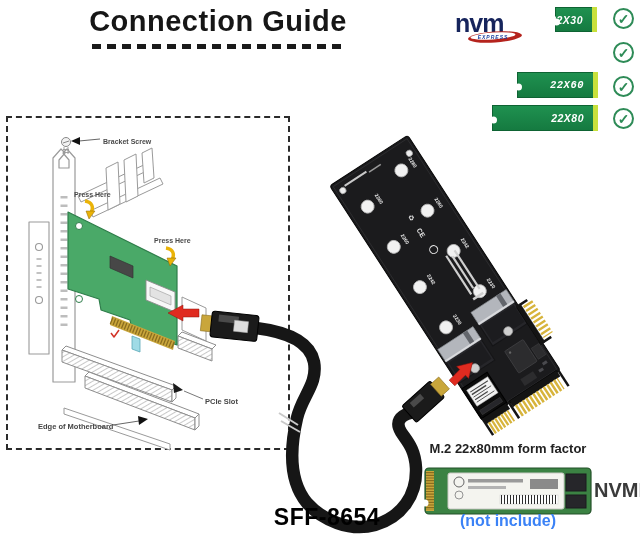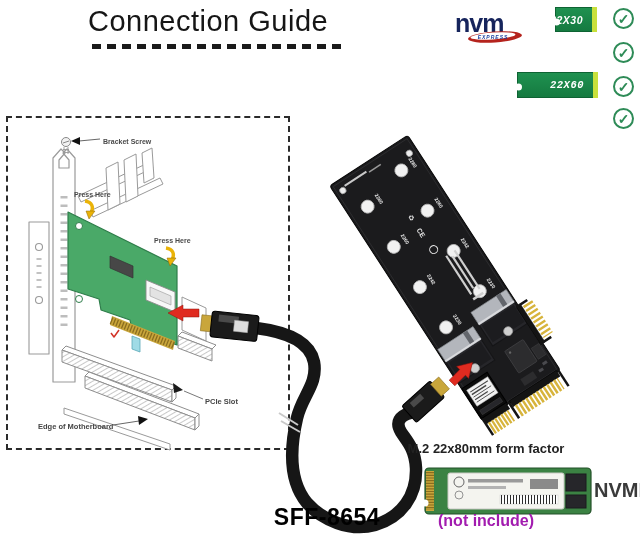--- a/index.html
+++ b/index.html
@@ -1,19 +1,19 @@
 <!DOCTYPE html>
 <html><head>
 <meta charset="utf-8">
 <style>
   html,body{margin:0;padding:0;background:#ffffff;}
   .canvas{position:relative;width:640px;height:536px;background:#ffffff;overflow:hidden;
           font-family:"Liberation Sans",sans-serif;}
-  .title{position:absolute;left:88px;top:5px;width:260px;height:36px;
-         font-size:29px;font-weight:normal;color:#161616;letter-spacing:.5px;}
+  .title{position:absolute;left:88px;top:5px;width:260px;height:36px;text-align:center;
+         font-size:29px;font-weight:bold;color:#161616;letter-spacing:.5px;}
   .title-dash{position:absolute;left:92px;top:44px;width:252px;height:5px;
          background:repeating-linear-gradient(90deg,#1a1a1a 0 9px,transparent 9px 15px);}
   .frame-box{position:absolute;left:6px;top:116px;width:280px;height:330px;
          border:2px dashed #2b2b2b;}
   .logo{position:absolute;left:441px;top:6px;width:96px;height:44px;}
   .m2bar{position:absolute;height:25px;background:linear-gradient(#1f9150,#157a40);
          border:1px solid #0e6333;box-sizing:border-box;display:flex;align-items:center;
          justify-content:flex-end;padding-right:13px;}
   .m2bar::after{content:"";position:absolute;right:-1px;top:-1px;bottom:-1px;width:5px;
          background:#c8e03c;}
@@ -24,25 +24,25 @@
   .bar2{left:542px;top:40px;width:56px;}
   .bar3{left:517px;top:72px;width:81px;height:26px;font-family:Liberation Mono, monospace;}
   .bar4{left:492px;top:105px;width:106px;height:26px;}
   .check{position:absolute;width:21px;height:21px;border:2.5px solid #2e8b57;border-radius:50%;
          color:#2e8b57;display:flex;align-items:center;justify-content:center;
          font-size:14px;font-weight:bold;box-sizing:border-box;background:#fff;}
   .ck1{left:613px;top:8px;} .ck2{left:613px;top:42px;} .ck3{left:613px;top:76px;} .ck4{left:613px;top:108px;}
   .scene{position:absolute;left:0;top:0;z-index:2;}
   .sff-label{position:absolute;left:262px;top:504px;width:130px;text-align:center;
          font-size:23px;font-weight:bold;color:#000000;z-index:3;letter-spacing:.5px;}
-  .m2-heading{position:absolute;left:396px;top:441px;width:180px;text-align:center;
+  .m2-heading{position:absolute;left:418px;top:441px;width:180px;text-align:center;
          font-size:13px;font-weight:bold;color:#222;z-index:3;}
   .nvme{position:absolute;left:594px;top:479px;font-size:20px;font-weight:bold;color:#3a3a3a;z-index:3;}
-  .not-include{position:absolute;left:438px;top:512px;width:140px;text-align:left;
-         font-size:16px;font-weight:bold;color:#a21caf;z-index:3;}
+  .not-include{position:absolute;left:438px;top:512px;width:140px;text-align:center;
+         font-size:16px;font-weight:bold;color:#3b82f6;z-index:3;}
   svg text{font-family:"Liberation Sans",sans-serif;}
   .diag-label{font-size:7px;font-weight:bold;fill:#4a4a4a;}
   .diag-label2{font-size:7.5px;font-weight:bold;fill:#454545;}
 </style>
 </head>
 <body>
 
 <div class="canvas">
 
   <div class="title">Connection Guide</div>
@@ -57,20 +57,23 @@
         <text x="52" y="32.6" font-size="5" font-style="italic" font-weight="bold" fill="#1d3f9e" text-anchor="middle" letter-spacing="1">EXPRESS</text>
       </g>
     </svg>
   </div>
 
   <div class="m2bar bar1">
     <span class="lbl">22X30</span>
     </div>
   <div class="m2bar bar3">
     <span class="lbl">22X60</span>
+    </div>
+  <div class="m2bar bar4">
+    <span class="lbl">22X80</span>
     </div>
   <div class="check ck1">
       <span>✓</span>
     </div>
   <div class="check ck2">
       <span>✓</span>
     </div>
   <div class="check ck3">
       <span>✓</span>
     </div>

